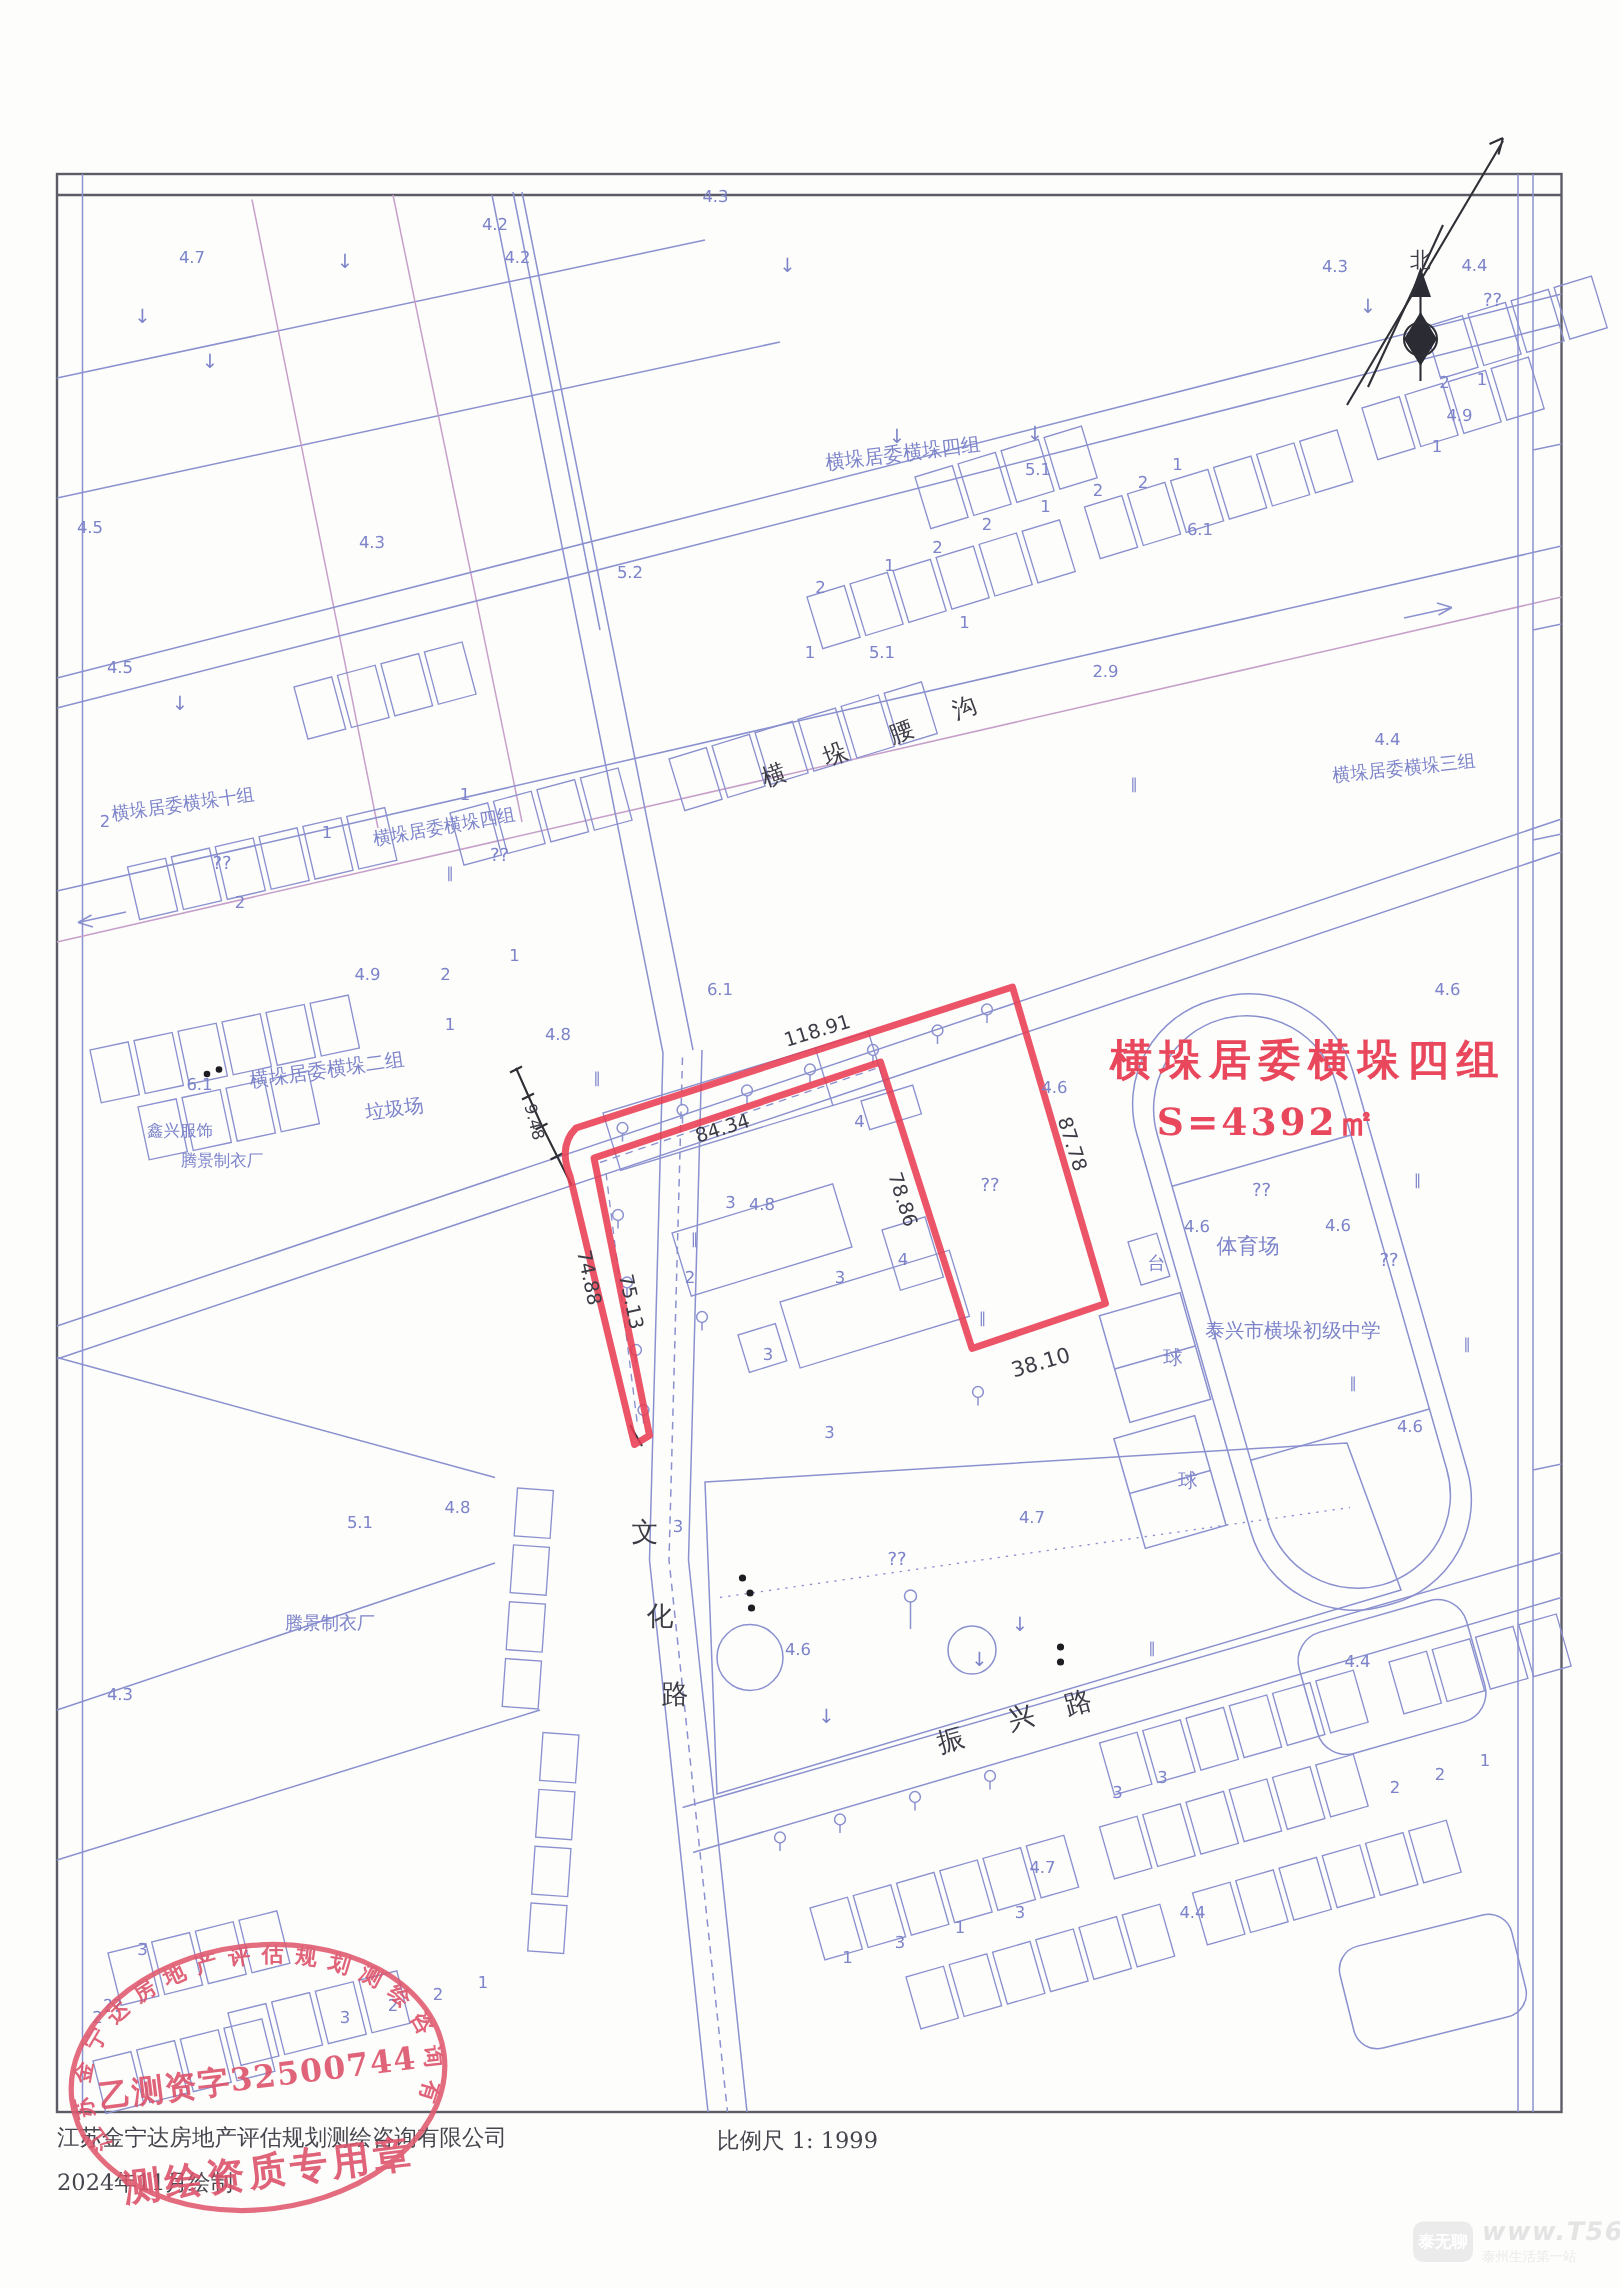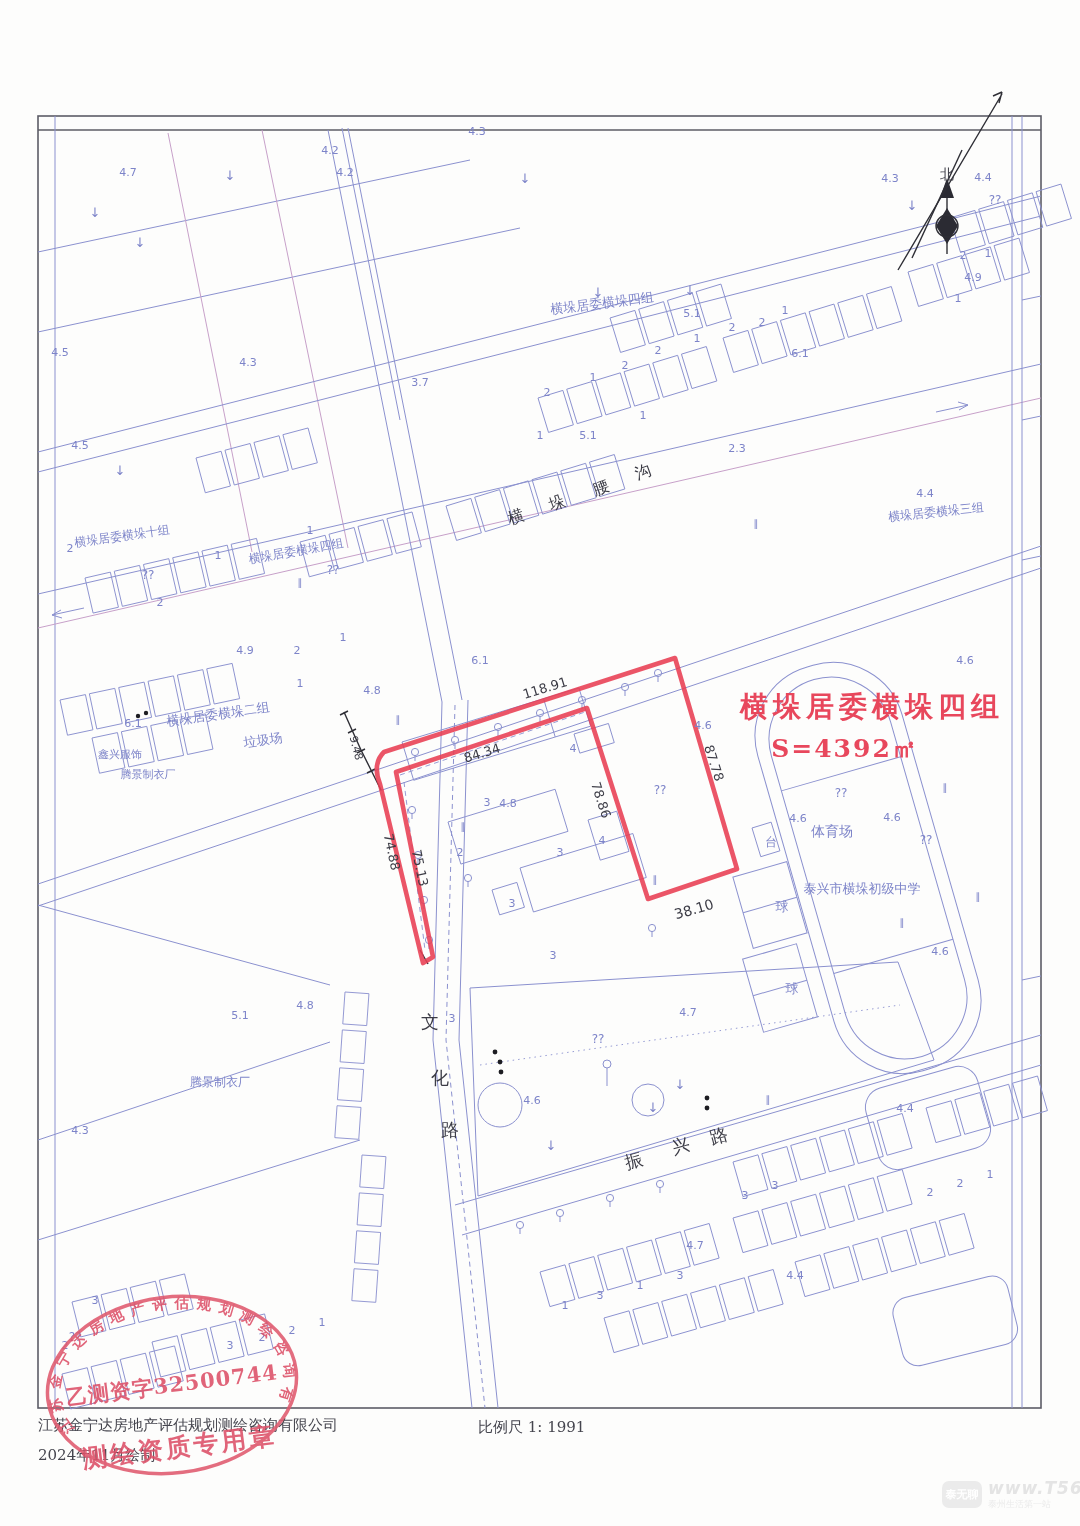--- a/index.html
+++ b/index.html
@@ -304,25 +304,25 @@
       <div class="lbl ck" style="left: 356px; top: 748px; font-size: 11px; transform: translate(-50%, -50%) rotate(75deg);">9.48</div>
       <div class="lbl cb" style="left: 330px; top: 150px; font-size: 11px; transform: translate(-50%, -50%);">4.2</div>
       <div class="lbl cb" style="left: 477px; top: 131px; font-size: 11px; transform: translate(-50%, -50%);">4.3</div>
       <div class="lbl cb" style="left: 128px; top: 172px; font-size: 11px; transform: translate(-50%, -50%);">4.7</div>
       <div class="lbl cb" style="left: 345px; top: 172px; font-size: 11px; transform: translate(-50%, -50%);">4.2</div>
       <div class="lbl cb" style="left: 890px; top: 178px; font-size: 11px; transform: translate(-50%, -50%);">4.3</div>
       <div class="lbl cb" style="left: 983px; top: 177px; font-size: 11px; transform: translate(-50%, -50%);">4.4</div>
       <div class="lbl cb" style="left: 973px; top: 277px; font-size: 11px; transform: translate(-50%, -50%);">4.9</div>
       <div class="lbl cb" style="left: 60px; top: 352px; font-size: 11px; transform: translate(-50%, -50%);">4.5</div>
       <div class="lbl cb" style="left: 248px; top: 362px; font-size: 11px; transform: translate(-50%, -50%);">4.3</div>
-      <div class="lbl cb" style="left: 420px; top: 382px; font-size: 11px; transform: translate(-50%, -50%);">3.7</div>
+      <div class="lbl cb" style="left: 420px; top: 382px; font-size: 11px; transform: translate(-50%, -50%);">5.2</div>
       <div class="lbl cb" style="left: 80px; top: 445px; font-size: 11px; transform: translate(-50%, -50%);">4.5</div>
       <div class="lbl cb" style="left: 588px; top: 435px; font-size: 11px; transform: translate(-50%, -50%);">5.1</div>
       <div class="lbl cb" style="left: 692px; top: 313px; font-size: 11px; transform: translate(-50%, -50%);">5.1</div>
-      <div class="lbl cb" style="left: 737px; top: 448px; font-size: 11px; transform: translate(-50%, -50%);">2.3</div>
+      <div class="lbl cb" style="left: 737px; top: 448px; font-size: 11px; transform: translate(-50%, -50%);">2.9</div>
       <div class="lbl cb" style="left: 800px; top: 353px; font-size: 11px; transform: translate(-50%, -50%);">6.1</div>
       <div class="lbl cb" style="left: 245px; top: 650px; font-size: 11px; transform: translate(-50%, -50%);">4.9</div>
       <div class="lbl cb" style="left: 133px; top: 723px; font-size: 11px; transform: translate(-50%, -50%);">6.1</div>
       <div class="lbl cb" style="left: 480px; top: 660px; font-size: 11px; transform: translate(-50%, -50%);">6.1</div>
       <div class="lbl cb" style="left: 372px; top: 690px; font-size: 11px; transform: translate(-50%, -50%);">4.8</div>
       <div class="lbl cb" style="left: 703px; top: 725px; font-size: 11px; transform: translate(-50%, -50%);">4.6</div>
       <div class="lbl cb" style="left: 798px; top: 818px; font-size: 11px; transform: translate(-50%, -50%);">4.6</div>
       <div class="lbl cb" style="left: 892px; top: 817px; font-size: 11px; transform: translate(-50%, -50%);">4.6</div>
       <div class="lbl cb" style="left: 940px; top: 951px; font-size: 11px; transform: translate(-50%, -50%);">4.6</div>
       <div class="lbl cb" style="left: 965px; top: 660px; font-size: 11px; transform: translate(-50%, -50%);">4.6</div>
@@ -408,21 +408,21 @@
       <div class="lbl cb" style="left: 322px; top: 1322px; font-size: 11px; transform: translate(-50%, -50%);">1</div>
       <div class="lbl cb" style="left: 95px; top: 1300px; font-size: 11px; transform: translate(-50%, -50%);">3</div>
       <div class="lbl cb" style="left: 65px; top: 1345px; font-size: 11px; transform: translate(-50%, -50%);">2</div>
     </div>
 
   <div id="plotname">横垛居委横垛四组</div>
   <div id="plotarea">S=4392㎡</div>
 
   <div id="company" class="foot">江苏金宁达房地产评估规划测绘咨询有限公司</div>
   <div id="mapdate" class="foot">2024年11月绘制</div>
-  <div id="scale" class="foot">比例尺 1: 1991</div>
+  <div id="scale" class="foot">比例尺 1: 1999</div>
 
   <svg id="stamp" width="1080" height="1526" viewBox="0 0 1080 1526">
     <g transform="rotate(-7 172 1385)" opacity="0.88">
       <ellipse cx="172" cy="1385" rx="125" ry="88" fill="none" stroke="#e05a6e" stroke-width="3.5"></ellipse>
       <path id="sealArc" d="M 70 1417 A 113 76 0 1 1 274 1417" fill="none" stroke="none"></path>
       <text class="stampTxt" font-size="14.5">
         <textPath href="#sealArc" startOffset="0" textLength="430" lengthAdjust="spacing">江苏金宁达房地产评估规划测绘咨询有限公司</textPath>
       </text>
       <text class="stampTxt" x="172" y="1392" font-size="21" text-anchor="middle" letter-spacing="1">乙测资字32500744</text>
       <text class="stampTxt" x="172" y="1456" font-size="25" text-anchor="middle" letter-spacing="3">测绘资质专用章</text>

